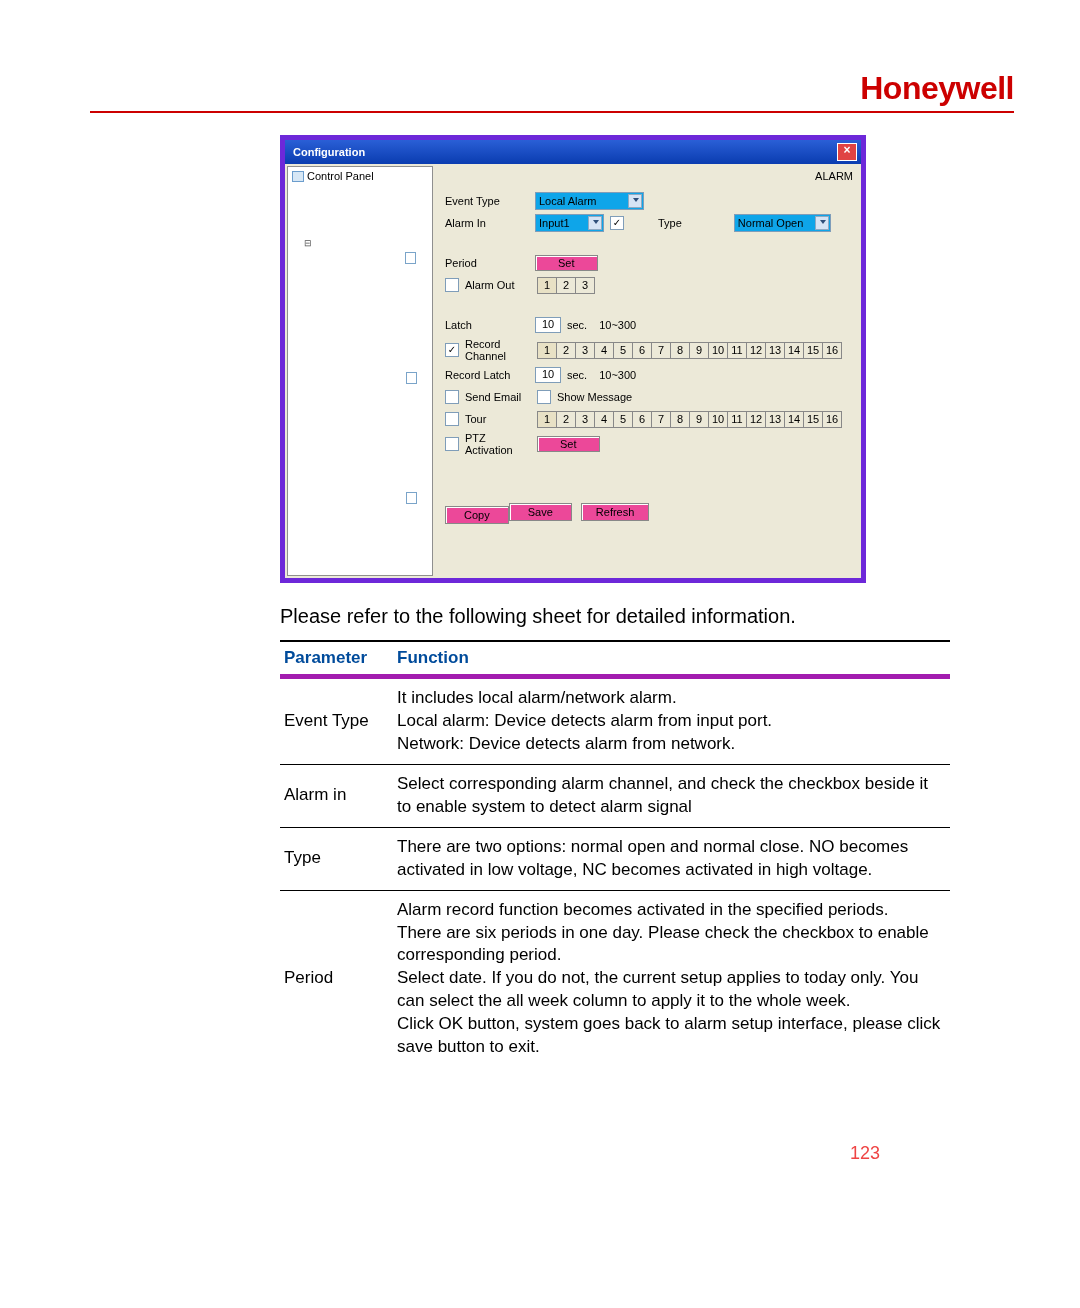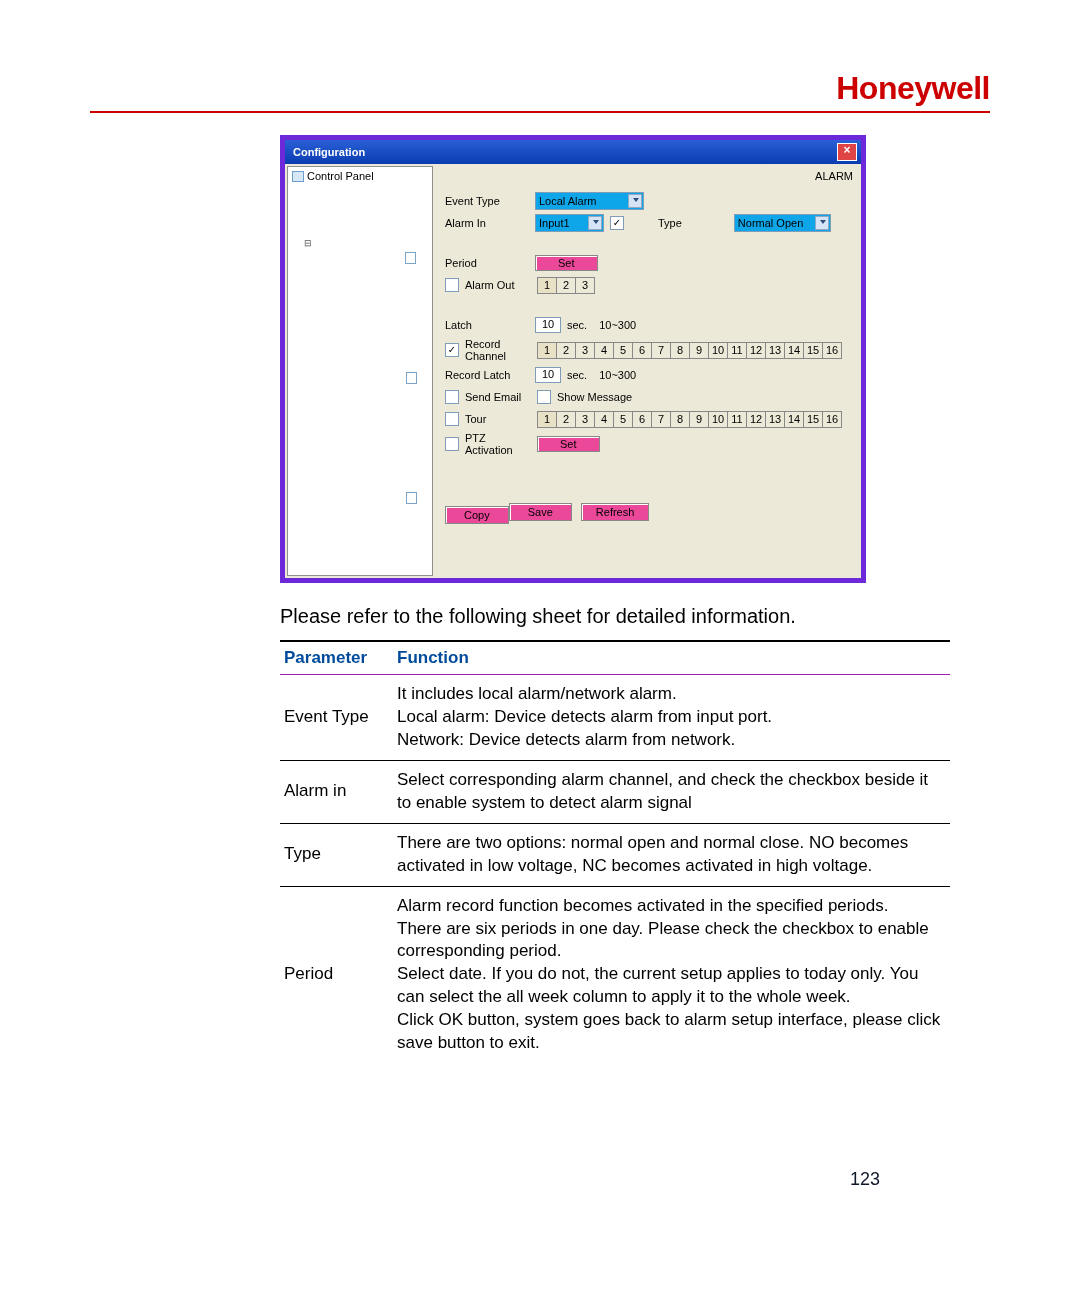--- a/index.html
+++ b/index.html
@@ -6,21 +6,21 @@
     margin: 0;
     padding: 0;
     background: #fff;
     font-family: Arial, Helvetica, sans-serif;
     width: 1080px;
     height: 1308px;
     position: relative;
     box-sizing: border-box;
   }
   .page {
-    padding: 70px 90px 40px 90px;
+    padding: 70px 66px 40px 90px;
   }
   .brand-row {
     text-align: right;
     border-bottom: 2px solid #cc0000;
     padding-bottom: 4px;
     margin-bottom: 22px;
   }
   .brand {
     font-size: 32px;
     font-weight: bold;
@@ -159,36 +159,36 @@
     width: 670px;
     border-collapse: collapse;
     font-size: 17px;
     color:#000;
   }
   table.params th {
     text-align: left;
     color: #004b9b;
     font-weight: bold;
     border-top: 2px solid #000;
-    border-bottom: 1px solid #a21caf;
+    border-bottom: 5px solid #a21caf;
     padding: 6px 4px;
   }
   table.params td {
     border-bottom: 1px solid #000;
     padding: 8px 4px;
     vertical-align: middle;
     line-height: 1.35;
   }
   table.params td.pcol { width: 105px; vertical-align: middle; }
   .pagenum {
     position: absolute;
-    bottom: 118px;
+    bottom: 144px;
     right: 200px;
     font-size: 18px;
-    color:#0f172a;
+    color:#ef4444;
   }
 </style>
 </head>
 <body>
 
 <div class="page">
   <div class="brand-row">
     <span class="brand">Honeywell</span>
   </div>
 

